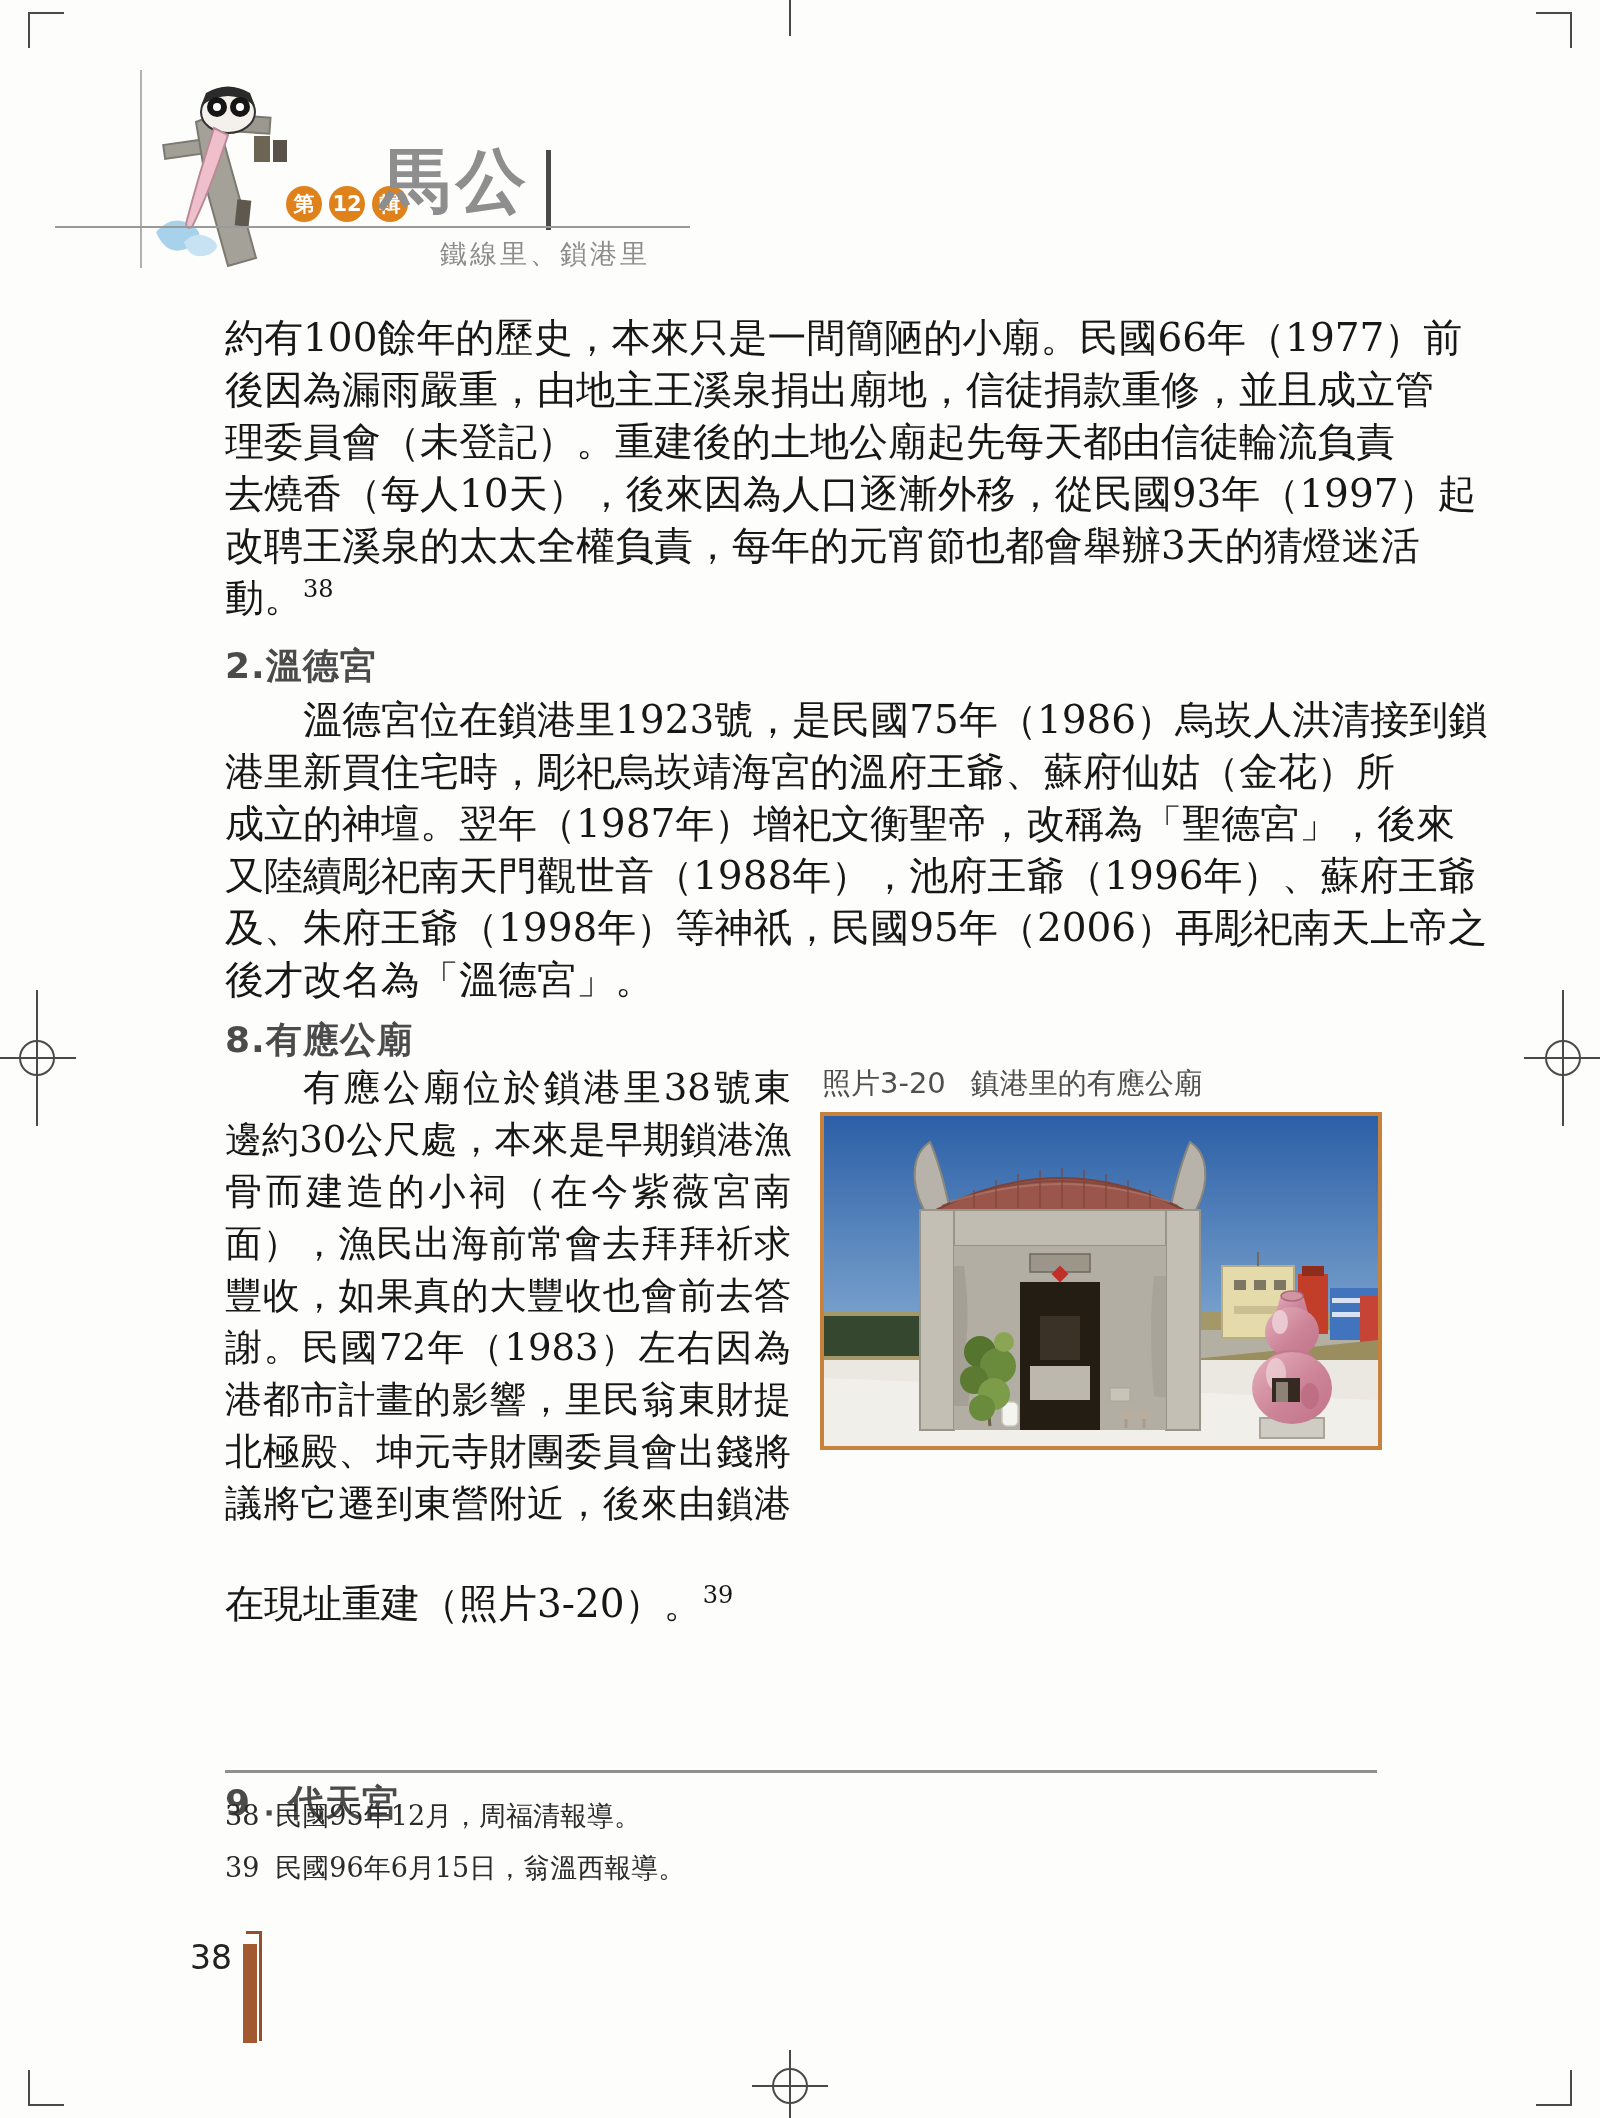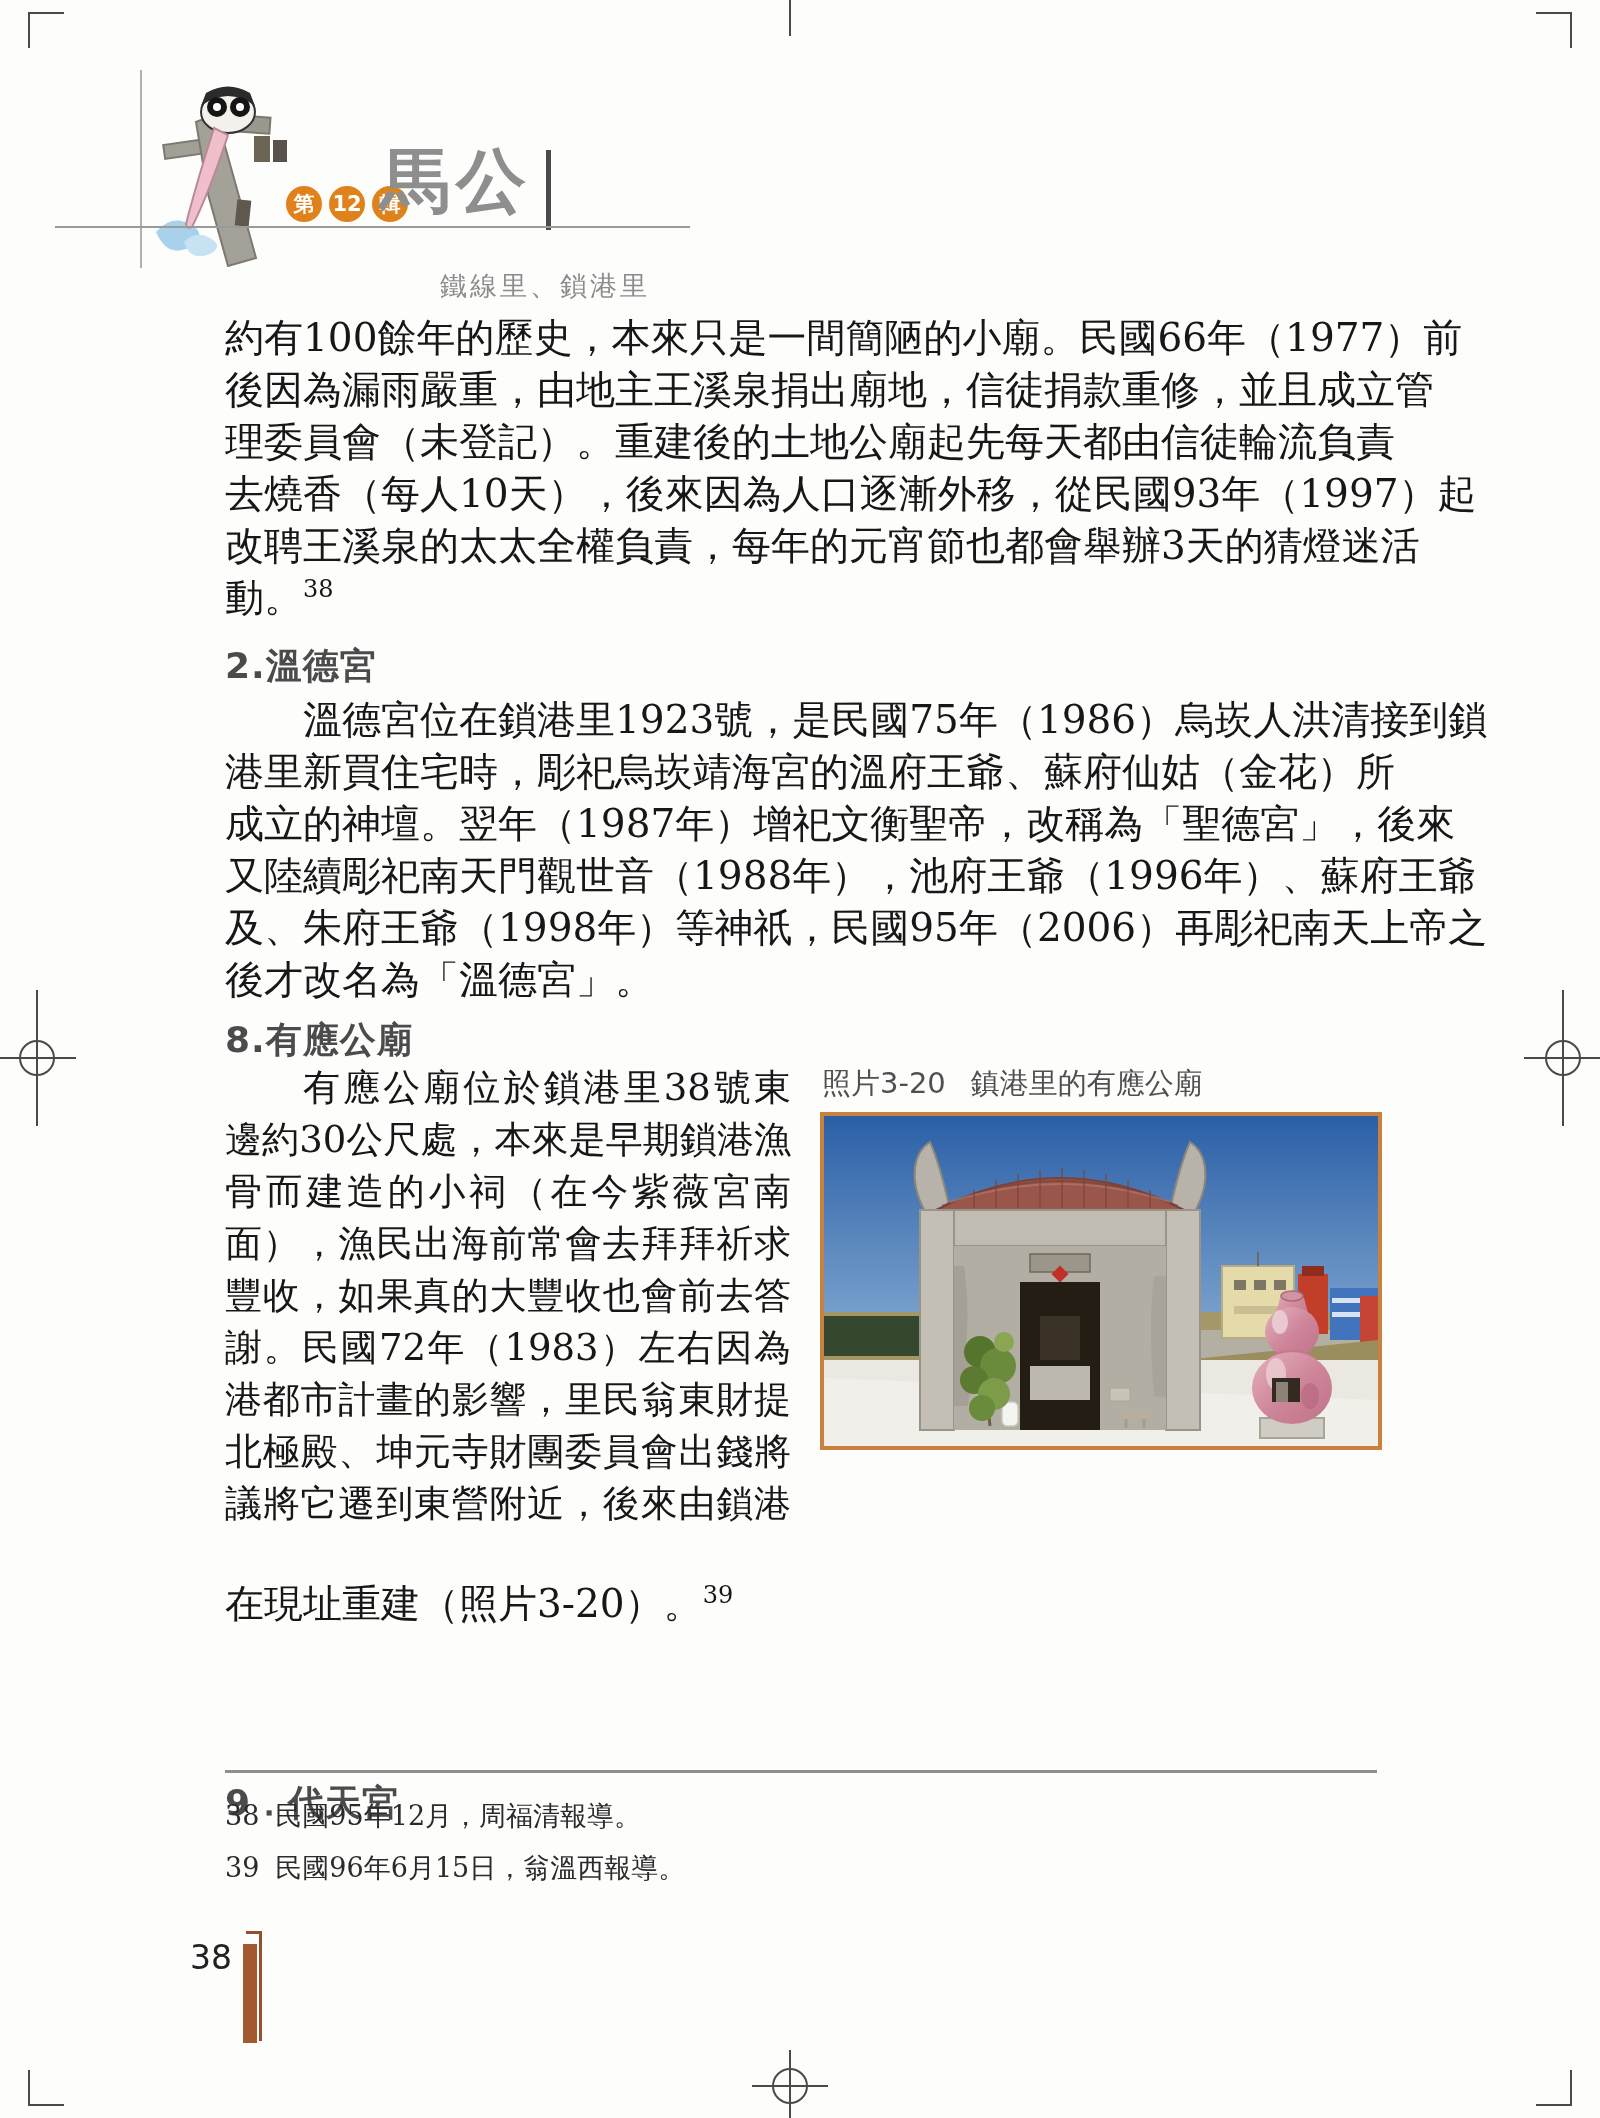--- a/index.html
+++ b/index.html
@@ -10,21 +10,21 @@
   .vline-thin{position:absolute;background:#b0b0b0;}
   .hrule{position:absolute;background:#9a9a9a;}
   .badge-row{position:absolute;left:286px;top:186px;display:flex;gap:7px;}
   .badge{width:36px;height:36px;border-radius:50%;background:var(--badge,#e0821c);color:#fff;
          font-family:"DejaVu Sans","Liberation Sans",sans-serif;font-size:21px;font-weight:bold;
          display:flex;align-items:center;justify-content:center;}
   .cal-title{position:absolute;left:380px;top:146px;font-size:70px;font-weight:bold;color:#8e8e8e;
              letter-spacing:6px;font-family:"DejaVu Serif",serif;line-height:1;}
   .title-bar{position:absolute;left:546px;top:150px;width:5px;height:80px;background:#4a4a4a;}
   .subtitle{position:absolute;left:440px;top:236px;font-family:"DejaVu Sans","Liberation Sans",sans-serif;
-            font-size:27px;color:#8c8c8c;letter-spacing:3px;margin-top:32px;}
+            font-size:27px;color:#8c8c8c;letter-spacing:3px;}
   .block{position:absolute;font-size:39px;line-height:52px;white-space:nowrap;}
   .block .ln{height:52px;}
   .indent{text-indent:78px;}
   .jblock{width:566px;font-size:37px;}
   .jblock .ln{text-align:justify;text-align-last:justify;white-space:normal;height:52px;overflow:hidden;}
   .heading{position:absolute;font-family:"DejaVu Sans","Liberation Sans",sans-serif;
            font-size:36px;font-weight:600;color:#4b4b4b;letter-spacing:1px;}
   sup.fnref{font-size:24px;vertical-align:super;line-height:0;}
   .caption{position:absolute;left:822px;top:1064px;font-family:"DejaVu Sans","Liberation Sans",sans-serif;
            font-size:29px;color:#4f4f4f;}

